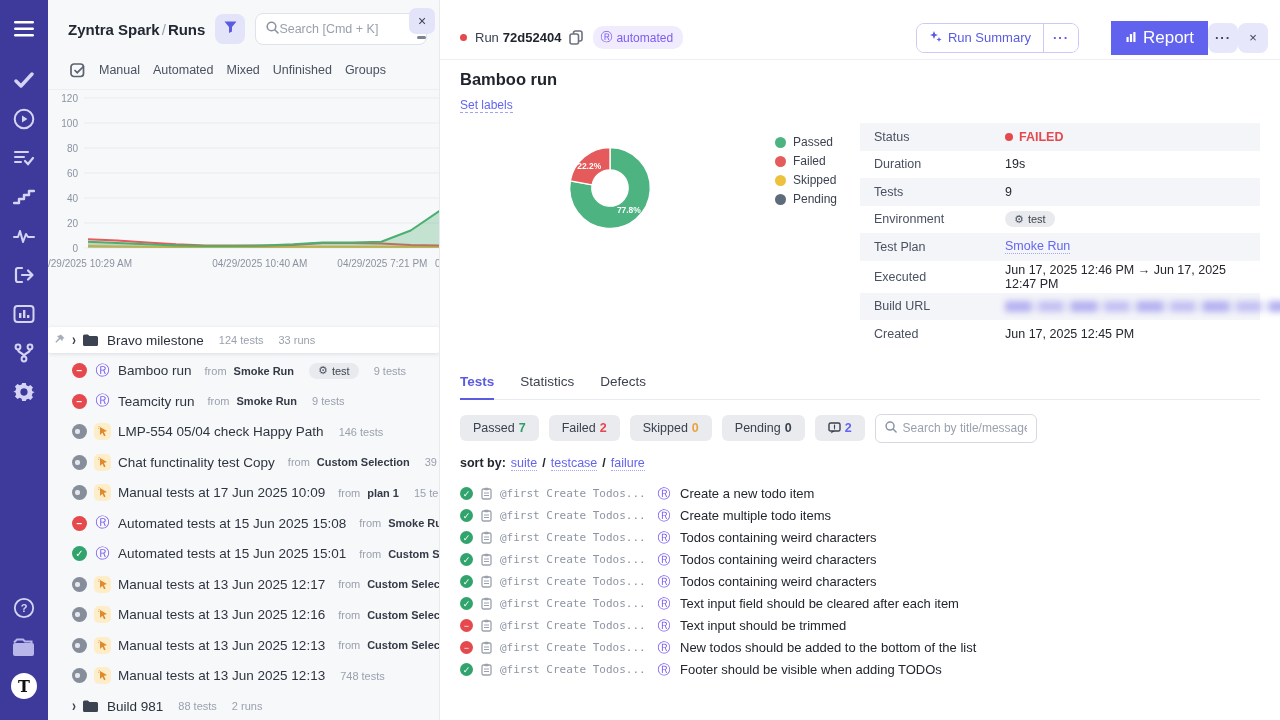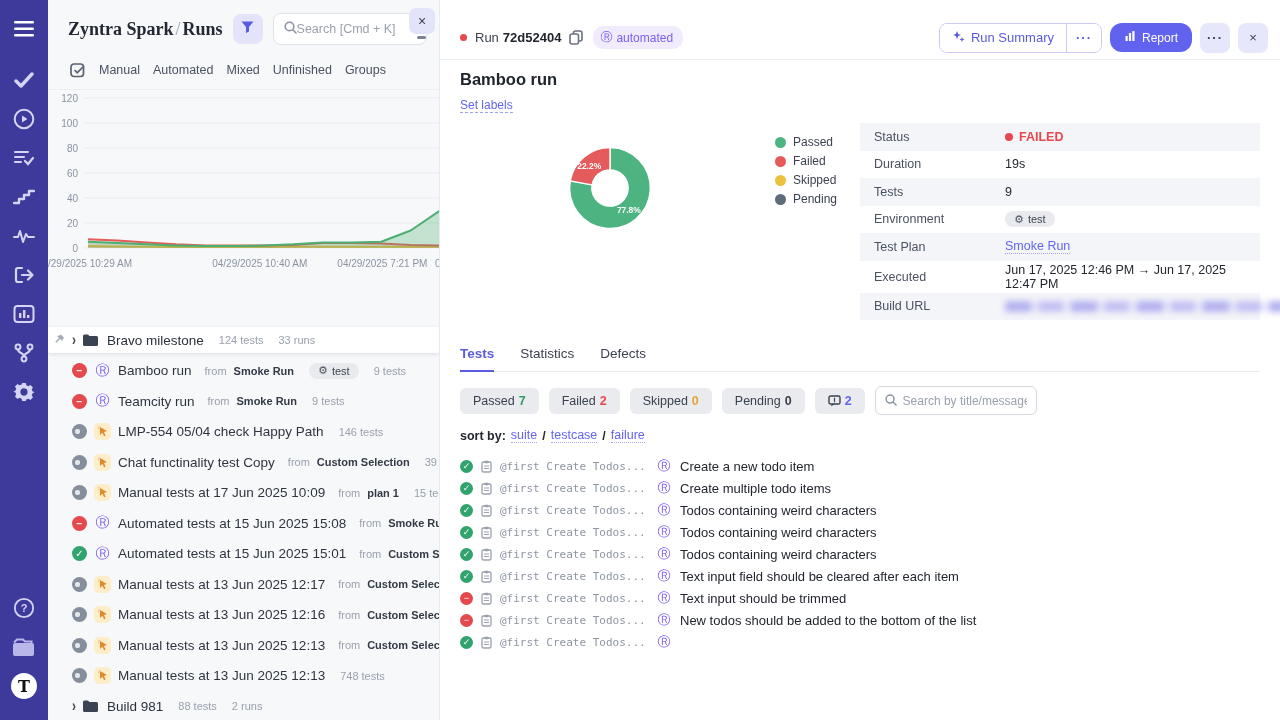--- a/index.html
+++ b/index.html
@@ -9,21 +9,21 @@
   
   .rail { position:absolute; left:0; top:0; width:48px; height:720px; background:#3e3a9c; display:flex; flex-direction:column; align-items:center; padding:14px 0 10px; }
   .rail .ric { width:30px; height:30px; display:flex; align-items:center; justify-content:center; color:#d6d4f4; margin-bottom:9px; cursor:pointer; }
   .rail .spacer { flex:1; }
   .rail svg { display:block; }
   .logo-circle { width:26px; height:26px; border-radius:50%; background:#fff; color:#111; font-weight:bold; display:flex; align-items:center; justify-content:center; font-size:16px; font-family:"DejaVu Serif",serif; }
 
   
   .left-panel { position:absolute; left:48px; top:0; width:392px; height:720px; background:#f7f8fa; border-right:1px solid #e8eaee; overflow:hidden; }
   .lp-header { display:flex; align-items:center; gap:10px; padding:13px 12px 10px 20px; position:relative; }
-  .lp-title { font-size:18px; font-weight:bold; white-space:nowrap;font-family:Liberation Serif, serif; }
+  .lp-title { font-size:15px; font-weight:bold; white-space:nowrap; }
   .lp-title .sep { color:#9aa1ad; font-weight:normal; padding:0 2px; }
   .btn-funnel { width:30px; height:30px; border-radius:8px; background:#e3e4fa; border:none; display:flex; align-items:center; justify-content:center; cursor:pointer; flex:0 0 auto; }
   .lp-search { flex:1; height:32px; background:#fff; border:1px solid #dfe2e8; border-radius:8px; display:flex; align-items:center; padding:0 10px; min-width:0; }
   .lp-search input { border:none; outline:none; width:100%; font-size:12.5px; color:#3c4250; background:transparent; font-family:inherit; }
   .lp-search input::placeholder { color:#9aa1ad; }
   .lp-close { position:absolute; right:4px; top:8px; width:26px; height:26px; border-radius:7px; background:#e3e4fa; border:none; color:#3c4250; font-size:14px; cursor:pointer; }
   .lp-close-notch { position:absolute; right:13px; top:36px; width:9px; height:3px; border-radius:2px; background:#7b8291; }
 
   .lp-tabs { display:flex; gap:13px; padding:8px 18px 10px 22px; }
   .lp-tab { font-size:12.5px; color:#4a5160; cursor:pointer; white-space:nowrap; }
@@ -56,25 +56,25 @@
   .gear-g { font-size:11px; color:#4a5160; line-height:1; }
 
   
   .main { position:absolute; left:440px; top:16px; width:840px; height:720px; background:#fff; }
   .main-header { height:44px; display:flex; align-items:center; padding:0 12px 0 20px; border-bottom:1px solid #eceef1; }
   .dot-red { width:7px; height:7px; border-radius:50%; background:#e5484d; margin-right:8px; }
   .rh-label { font-size:13px; color:#3a4150; }
   .rh-id { font-size:13px; font-weight:bold; color:#20242c; margin-left:4px; }
   .copy-btn { background:none; border:none; margin-left:8px; color:#6b7280; cursor:pointer; display:flex; }
   .auto-badge { display:inline-flex; align-items:center; gap:4px; background:#f1ebfe; color:#7b5cf0; border-radius:10px; padding:3px 10px 3px 7px; font-size:12px; margin-left:10px; cursor:pointer; }
-  .mh-right { margin-left:auto; display:flex; align-items:center; gap:8px; }
+  .mh-right { margin-left:auto; display:flex; align-items:center; }
   .btn-summary { display:flex; align-items:stretch; border:1px solid #c9cbf5; border-radius:8px; overflow:hidden; background:#fff; }
   .btn-summary .seg { display:flex; align-items:center; gap:6px; padding:6px 12px; color:#5a5be0; font-size:13px; cursor:pointer; background:#fff; border:none; font-family:inherit; }
   .btn-summary .seg.dots { border-left:1px solid #c9cbf5; padding:6px 9px; font-weight:bold; letter-spacing:1px; }
-  .btn-report { display:flex; align-items:center; gap:6px; background:#6163ee; color:#fff; border:none; border-radius:12px; padding:7px 14px; font-size:12px; cursor:pointer; font-family:inherit; }
+  .btn-report { display:flex; align-items:center; gap:6px; background:#6163ee; color:#fff; border:none; border-radius:0; padding:7px 14px; font-size:17px; cursor:pointer; font-family:inherit;margin-left:32px; }
   .btn-sq { width:30px; height:30px; border:none; border-radius:8px; background:#e6e7fb; color:#3c4250; font-size:13px; cursor:pointer; }
 
   .main-body { padding:10px 20px 0; }
   .run-title { font-size:16.5px; font-weight:bold; color:#20242c; }
   .set-labels { font-size:12px; color:#6365f1; border-bottom:1px dashed #9fa1f5; display:inline-block; margin-top:9px; cursor:pointer; }
 
   .overview { display:flex; align-items:flex-start; margin-top:10px; }
   .donut-wrap { margin-left:85px; }
   .legend { margin-left:100px; margin-top:12px; }
   .legend-item { display:flex; align-items:center; gap:7px; margin-bottom:5px; }
@@ -536,20 +536,26 @@
             <div class="info-value">
               <span>Jun 17, 2025 12:46 PM → Jun 17, 2025 12:47 PM</span>
             </div>
           </div>
           <div class="info-row">
             <div class="info-label">Build URL</div>
             <div class="info-value">
               <span class="blur-bar"></span>
             </div>
           </div>
+          <div class="info-row">
+            <div class="info-label">Created</div>
+            <div class="info-value">
+              <span>Jun 17, 2025 12:45 PM</span>
+            </div>
+          </div>
         </div>
     </div>
 
     <div class="detail-tabs" id="detail-tabs">
         <span class="dtab active">Tests</span>
         <span class="dtab">Statistics</span>
         <span class="dtab">Defects</span>
       </div>
 
     <div class="pill-row" id="pill-row">
@@ -702,16 +708,17 @@
           <span class="t-st" style="background: rgb(48, 164, 108);">✓</span>
           <span class="clip-ic">
             <svg width="11" height="13" viewBox="0 0 11 13">
               <rect x="1" y="2" width="9" height="10" rx="1.5" stroke="#9aa1ad" stroke-width="1.3" fill="none"></rect>
               <rect x="3.4" y="0.8" width="4.2" height="2.4" rx="0.8" fill="#9aa1ad"></rect>
               <path d="M3 6h5M3 8.5h5" stroke="#9aa1ad" stroke-width="1"></path>
             </svg>
           </span>
           <span class="t-suite">@first Create Todos...</span>
           <span class="t-kind">Ⓡ</span>
+          <span class="t-name">Footer should be visible when adding TODOs</span>
         </div>
       </div>
   </div>
 </section>
 
 </body></html>

